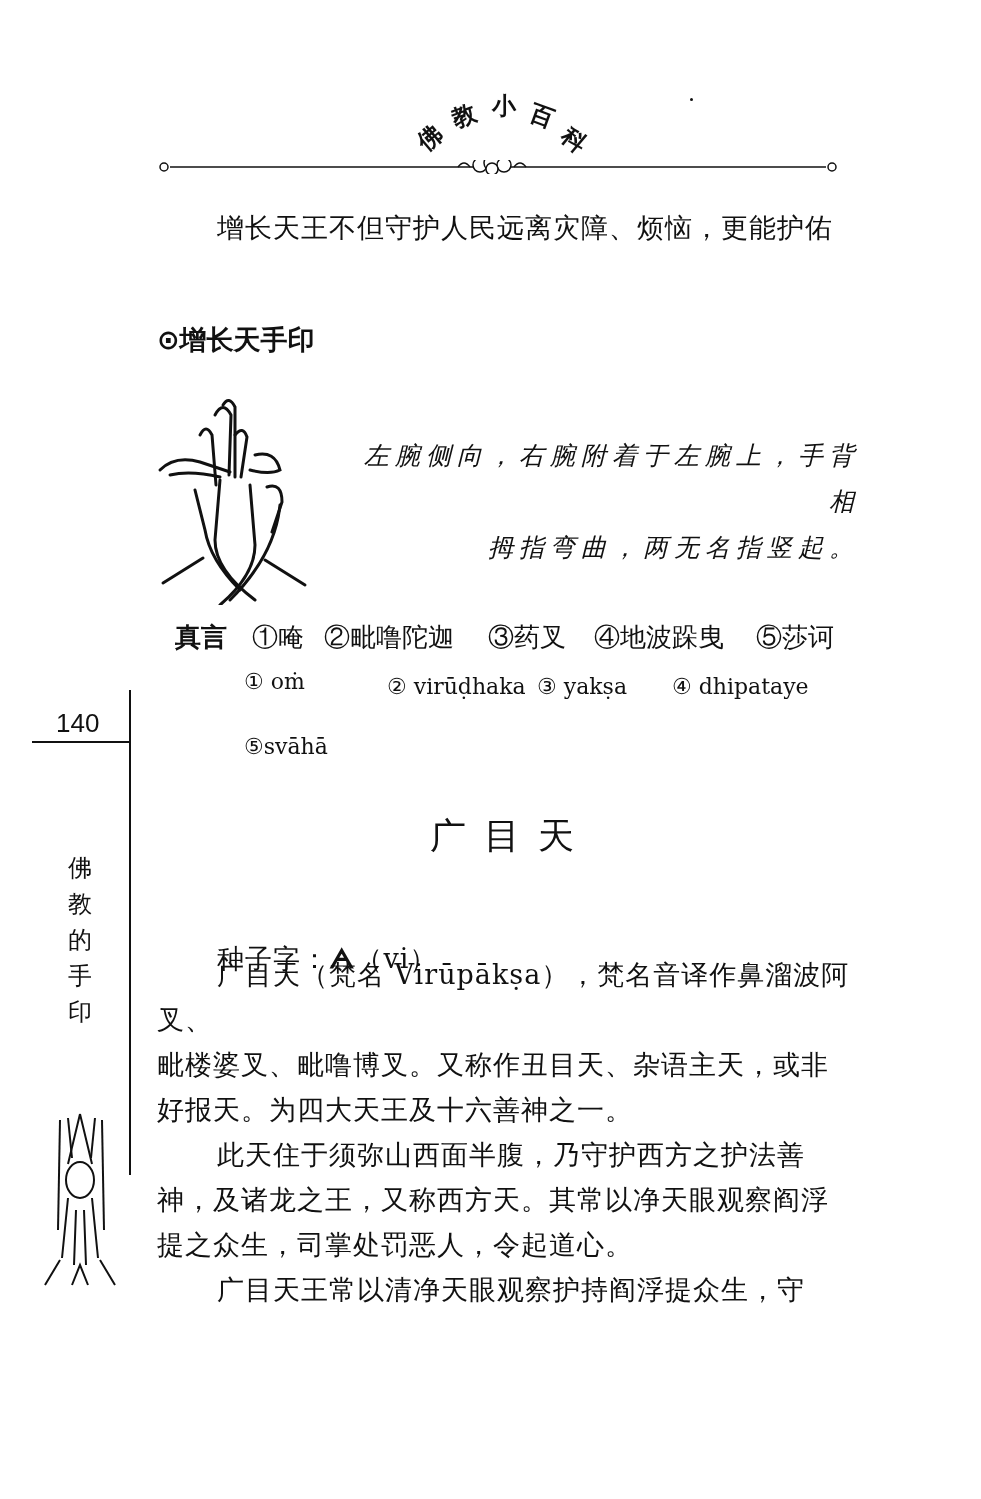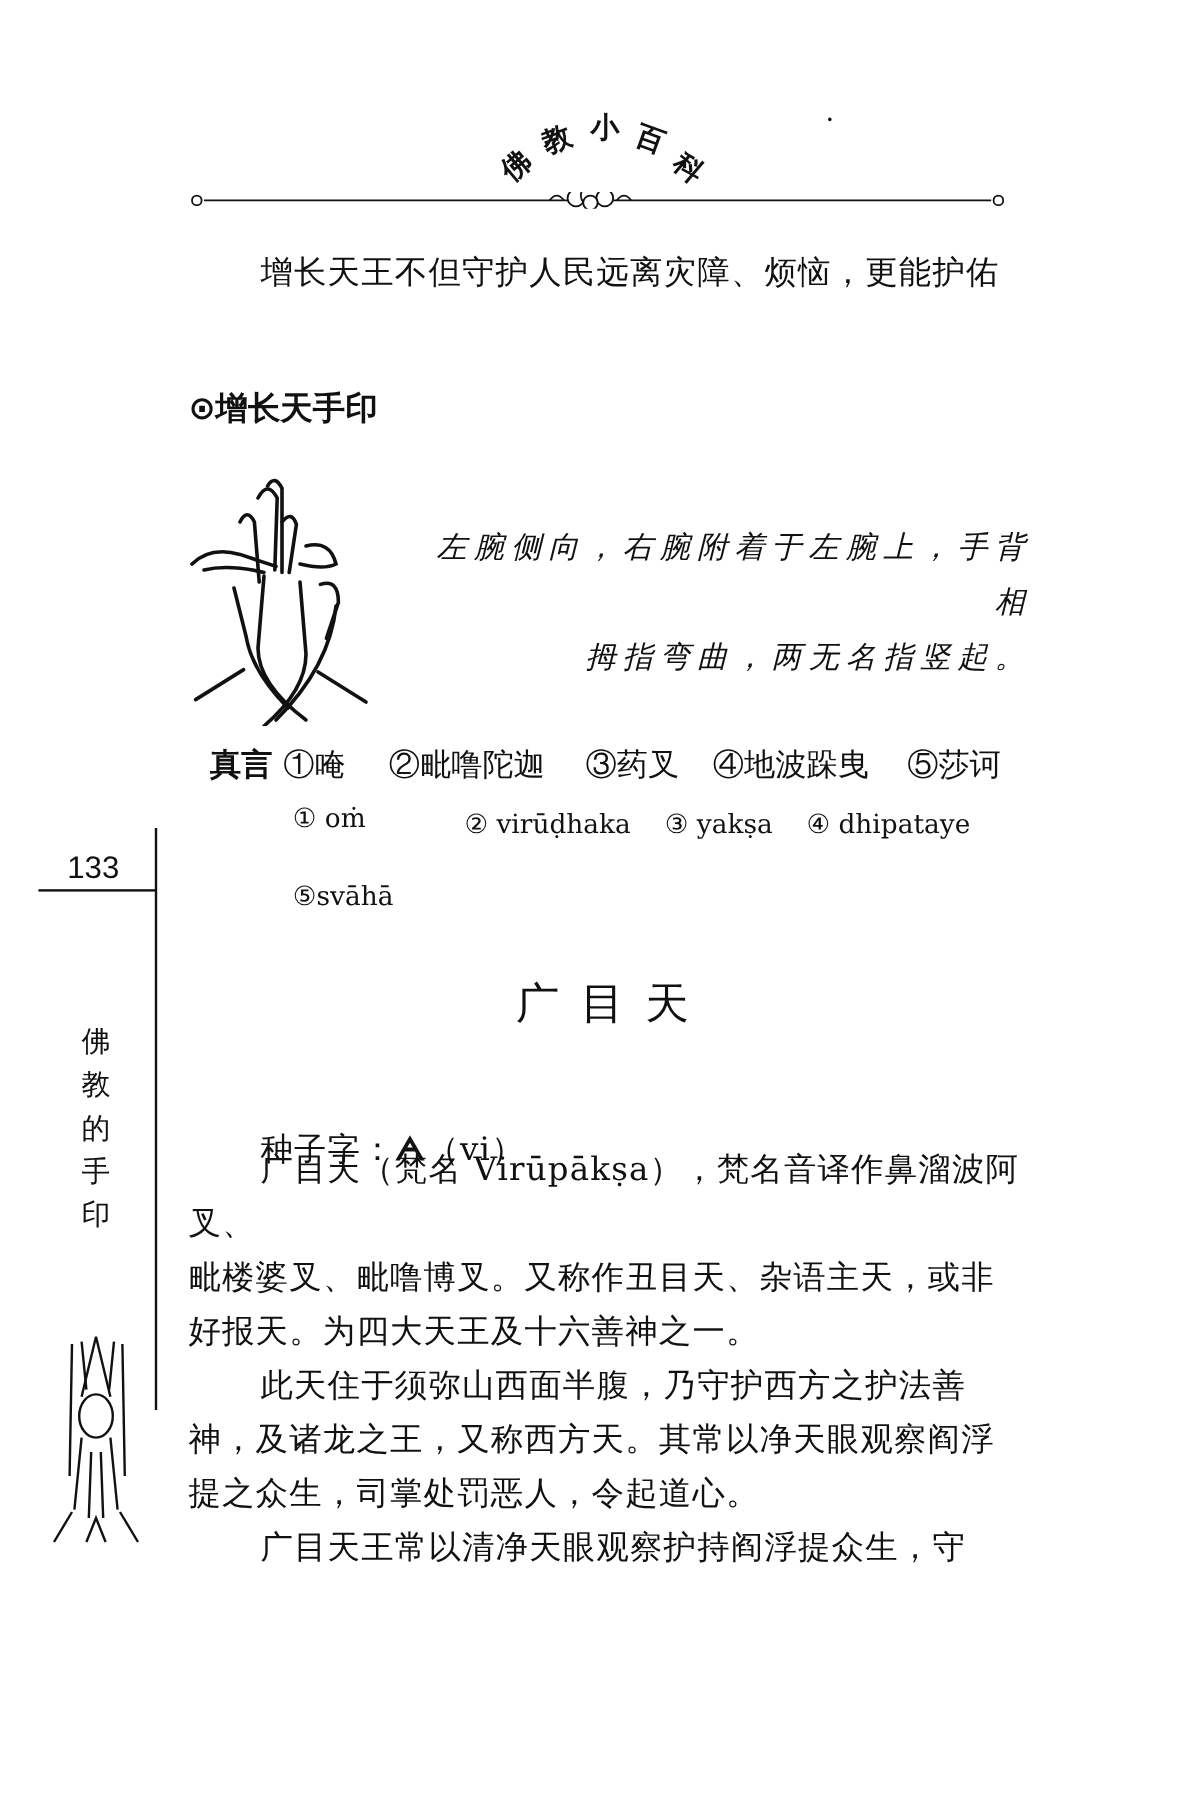--- a/index.html
+++ b/index.html
@@ -77,33 +77,33 @@
   <path d="M8 188 l40 -25"></path>
   <path d="M150 190 l-40 -25"></path>
 </svg>
 
 <div class="abs mudra-desc">
   <div>左腕侧向，右腕附着于左腕上，手背相</div>
   <div>拇指弯曲，两无名指竖起。</div>
 </div>
 
 <div class="abs mantra-label">真言</div>
-<div class="abs mantra-cn" style="left:236px;font-family:Liberation Serif, serif;">①唵</div>
+<div class="abs mantra-cn" style="left:252px;font-family:Liberation Serif, serif;">①唵</div>
 <div class="abs mantra-cn" style="left:324px;">②毗噜陀迦</div>
 <div class="abs mantra-cn" style="left:488px;">③药叉</div>
 <div class="abs mantra-cn" style="left:594px;">④地波跺曳</div>
 <div class="abs mantra-cn" style="left:756px;">⑤莎诃</div>
 
 <div class="abs mantra-rom" style="left:244px;top:669px;">① oṁ</div>
 <div class="abs mantra-rom" style="left:368px;top:674px;margin-left:19px;">② virūḍhaka</div>
-<div class="abs mantra-rom" style="left:554px;top:674px;text-align:center;">③ yakṣa</div>
+<div class="abs mantra-rom" style="left:537px;top:674px;text-align:center;">③ yakṣa</div>
 <div class="abs mantra-rom" style="left:672px;top:674px;text-align:right;">④ dhipataye</div>
 <div class="abs mantra-rom" style="left:244px;top:734px;">⑤svāhā</div>
 
-<div class="abs page-number">133</div>
+<div class="abs page-number">140</div>
 <div class="abs page-hline"></div>
 <div class="abs page-vline"></div>
 <div class="abs side-title">
   <div>佛</div>
   <div>教</div>
   <div>的</div>
   <div>手</div>
   <div>印</div>
 </div>
 <svg class="abs" style="left:40px;top:1110px;" width="80" height="180" viewBox="0 0 80 180" fill="none" stroke="#111" stroke-width="2">

